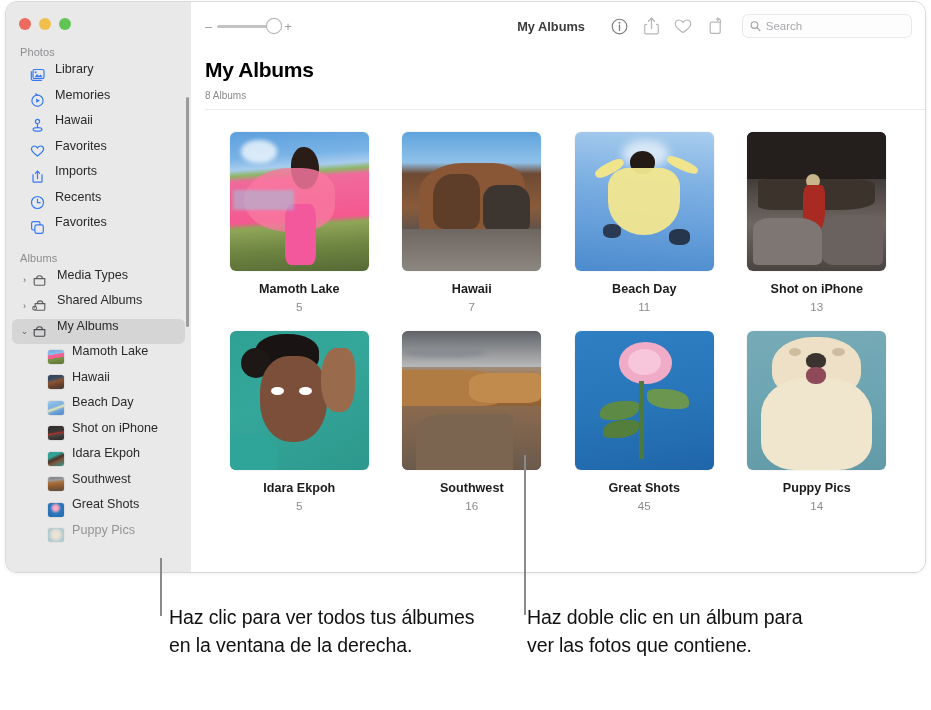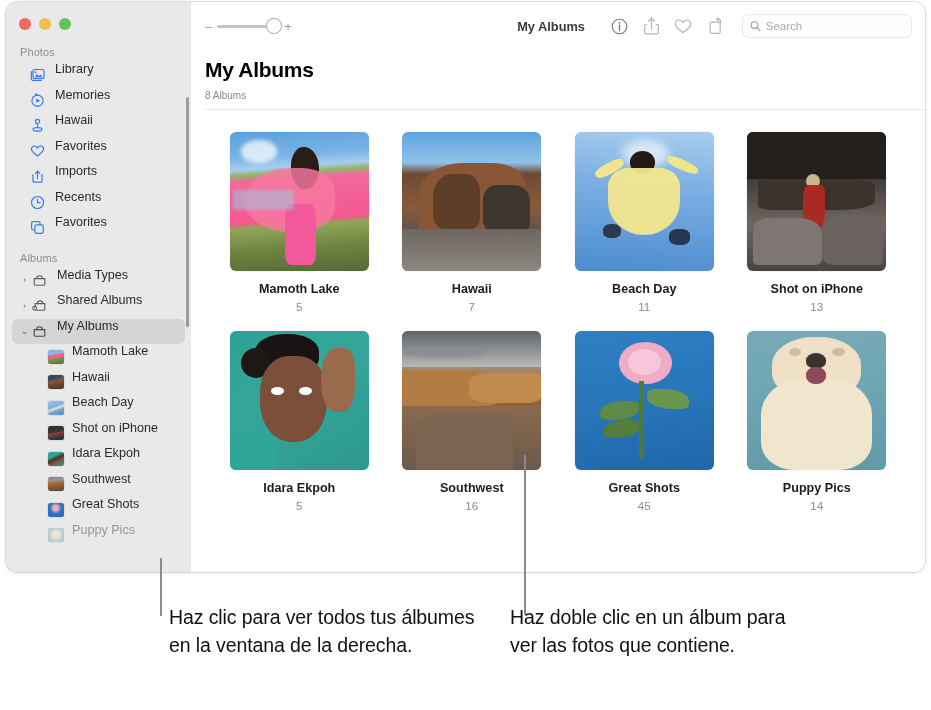--- a/index.html
+++ b/index.html
@@ -514,15 +514,15 @@
         </div>
 
       </div>
     </div>
   </div>
 
   <div class="callout-line" style="left:160px; top:558px; height:58px;"></div>
   <div class="callout-text" style="left:169px; top:604px; width:320px;">Haz clic para ver todos tus álbumes en la ventana de la derecha.</div>
 
   <div class="callout-line" style="left:524px; top:455px; height:160px;"></div>
-  <div class="callout-text" style="left:510px; top:604px; width:290px;">Haz doble clic en un álbum para ver las fotos que contiene.</div>
+  <div class="callout-text" style="left:527px; top:604px; width:290px;">Haz doble clic en un álbum para ver las fotos que contiene.</div>
 
 </div>
 
 </body></html>

